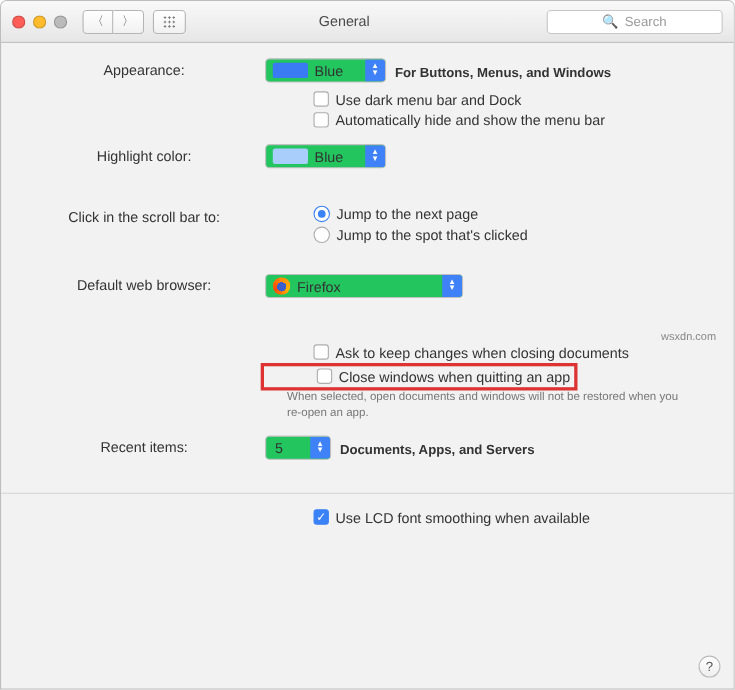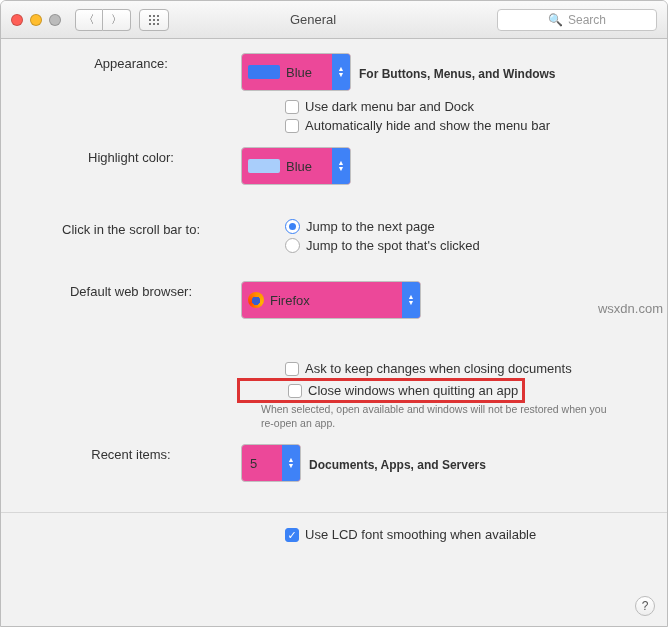--- a/index.html
+++ b/index.html
@@ -69,40 +69,40 @@
   .row {
     display: flex; align-items: flex-start; margin-bottom: 6px;
   }
   .label {
     width: 210px; text-align: center; padding-right: 10px;
     padding-top: 3px; color: #333;
   }
   .field { flex: 1; }
   .dropdown, .browser-select {
     display: inline-flex; align-items: center;
-    background: #ec4899; border: 1px solid #c0c0c0; border-radius: 4px;
-    height: 38px; font-size: 13px;
+    background: #22c55e; border: 1px solid #c0c0c0; border-radius: 4px;
+    height: 22px; font-size: 13px;
     position: relative;
     overflow: hidden;
   }
   .dropdown { width: 110px; }
   .dropdown.small { width: 60px; }
   .browser-select { width: 180px; }
   .dd-swatch {
     width: 32px; height: 14px; margin-left: 6px; border-radius: 2px;
   }
   .dd-text { padding: 0 6px; flex: 1; }
   .dd-arrows {
     width: 18px; height: 100%; background: #3f82f7;
     display: flex; flex-direction: column; align-items: center; justify-content: center;
     color: #fff; font-size: 7px; line-height: 6px;
   }
   .hint { color: #333; font-size: 12px; margin-left: 8px; padding-top:4px;font-weight:bold;}
   .chk-row, .radio-row {
-    display: flex; align-items: flex-end; gap: 6px; margin-bottom: 4px; padding-left: 44px;
+    display: flex; align-items: flex-start; gap: 6px; margin-bottom: 4px; padding-left: 44px;
   }
   .chk {
     width: 14px; height: 14px; border: 1px solid #adadad; border-radius: 3px;
     background: #fff; display: inline-flex; align-items: center; justify-content: center;
   }
   .chk.checked { background: #3b82f6; border-color: #3b82f6; color: #fff; font-size: 11px; }
   .radio {
     width: 15px; height: 15px; border: 1px solid #adadad; border-radius: 50%;
     background: #fff; display: inline-flex; align-items: center; justify-content: center;
   }
@@ -123,22 +123,22 @@
                 conic-gradient(#ff8c00, #ffb400, #ff4500, #ff8c00);
   }
   .help-btn {
     position: absolute; bottom: 10px; right: 12px;
     width: 20px; height: 20px; border-radius: 50%;
     border: 1px solid #bbb; background: linear-gradient(#fff,#eee);
     display: flex; align-items: center; justify-content: center;
     font-size: 12px; color: #555;
   }
   .watermark {
-    position: absolute; right: 4px; top: 300px;
-    font-size: 13px; color: #888; transform: rotate(0);
+    position: absolute; right: 16px; top: 300px;
+    font-size: 10px; color: #888; transform: rotate(0);
     writing-mode: horizontal-tb;
   }
 </style>
 </head>
 <body>
 
 <div class="window">
 
   <div class="titlebar">
     <div class="traffic">
@@ -242,21 +242,21 @@
           <span>Ask to keep changes when closing documents</span>
         </div>
         <div style="display:inline-block">
           <div class="highlight-box">
             <div class="chk-row" style="margin-bottom:0">
               <span class="chk"></span>
               <span>Close windows when quitting an app</span>
             </div>
           </div>
         </div>
-        <div class="help-text">When selected, open available and windows will not be restored when you re-open an app.</div>
+        <div class="help-text">When selected, open documents and windows will not be restored when you re-open an app.</div>
       </div>
     </div>
 
     <div class="row">
       <div class="label">Recent items:</div>
       <div class="field">
         <div style="display:flex;align-items:center;">
           <div class="dropdown small">
             <div class="dd-text" style="padding-left:8px">5</div>
             <div class="dd-arrows">▲<br>▼</div>

